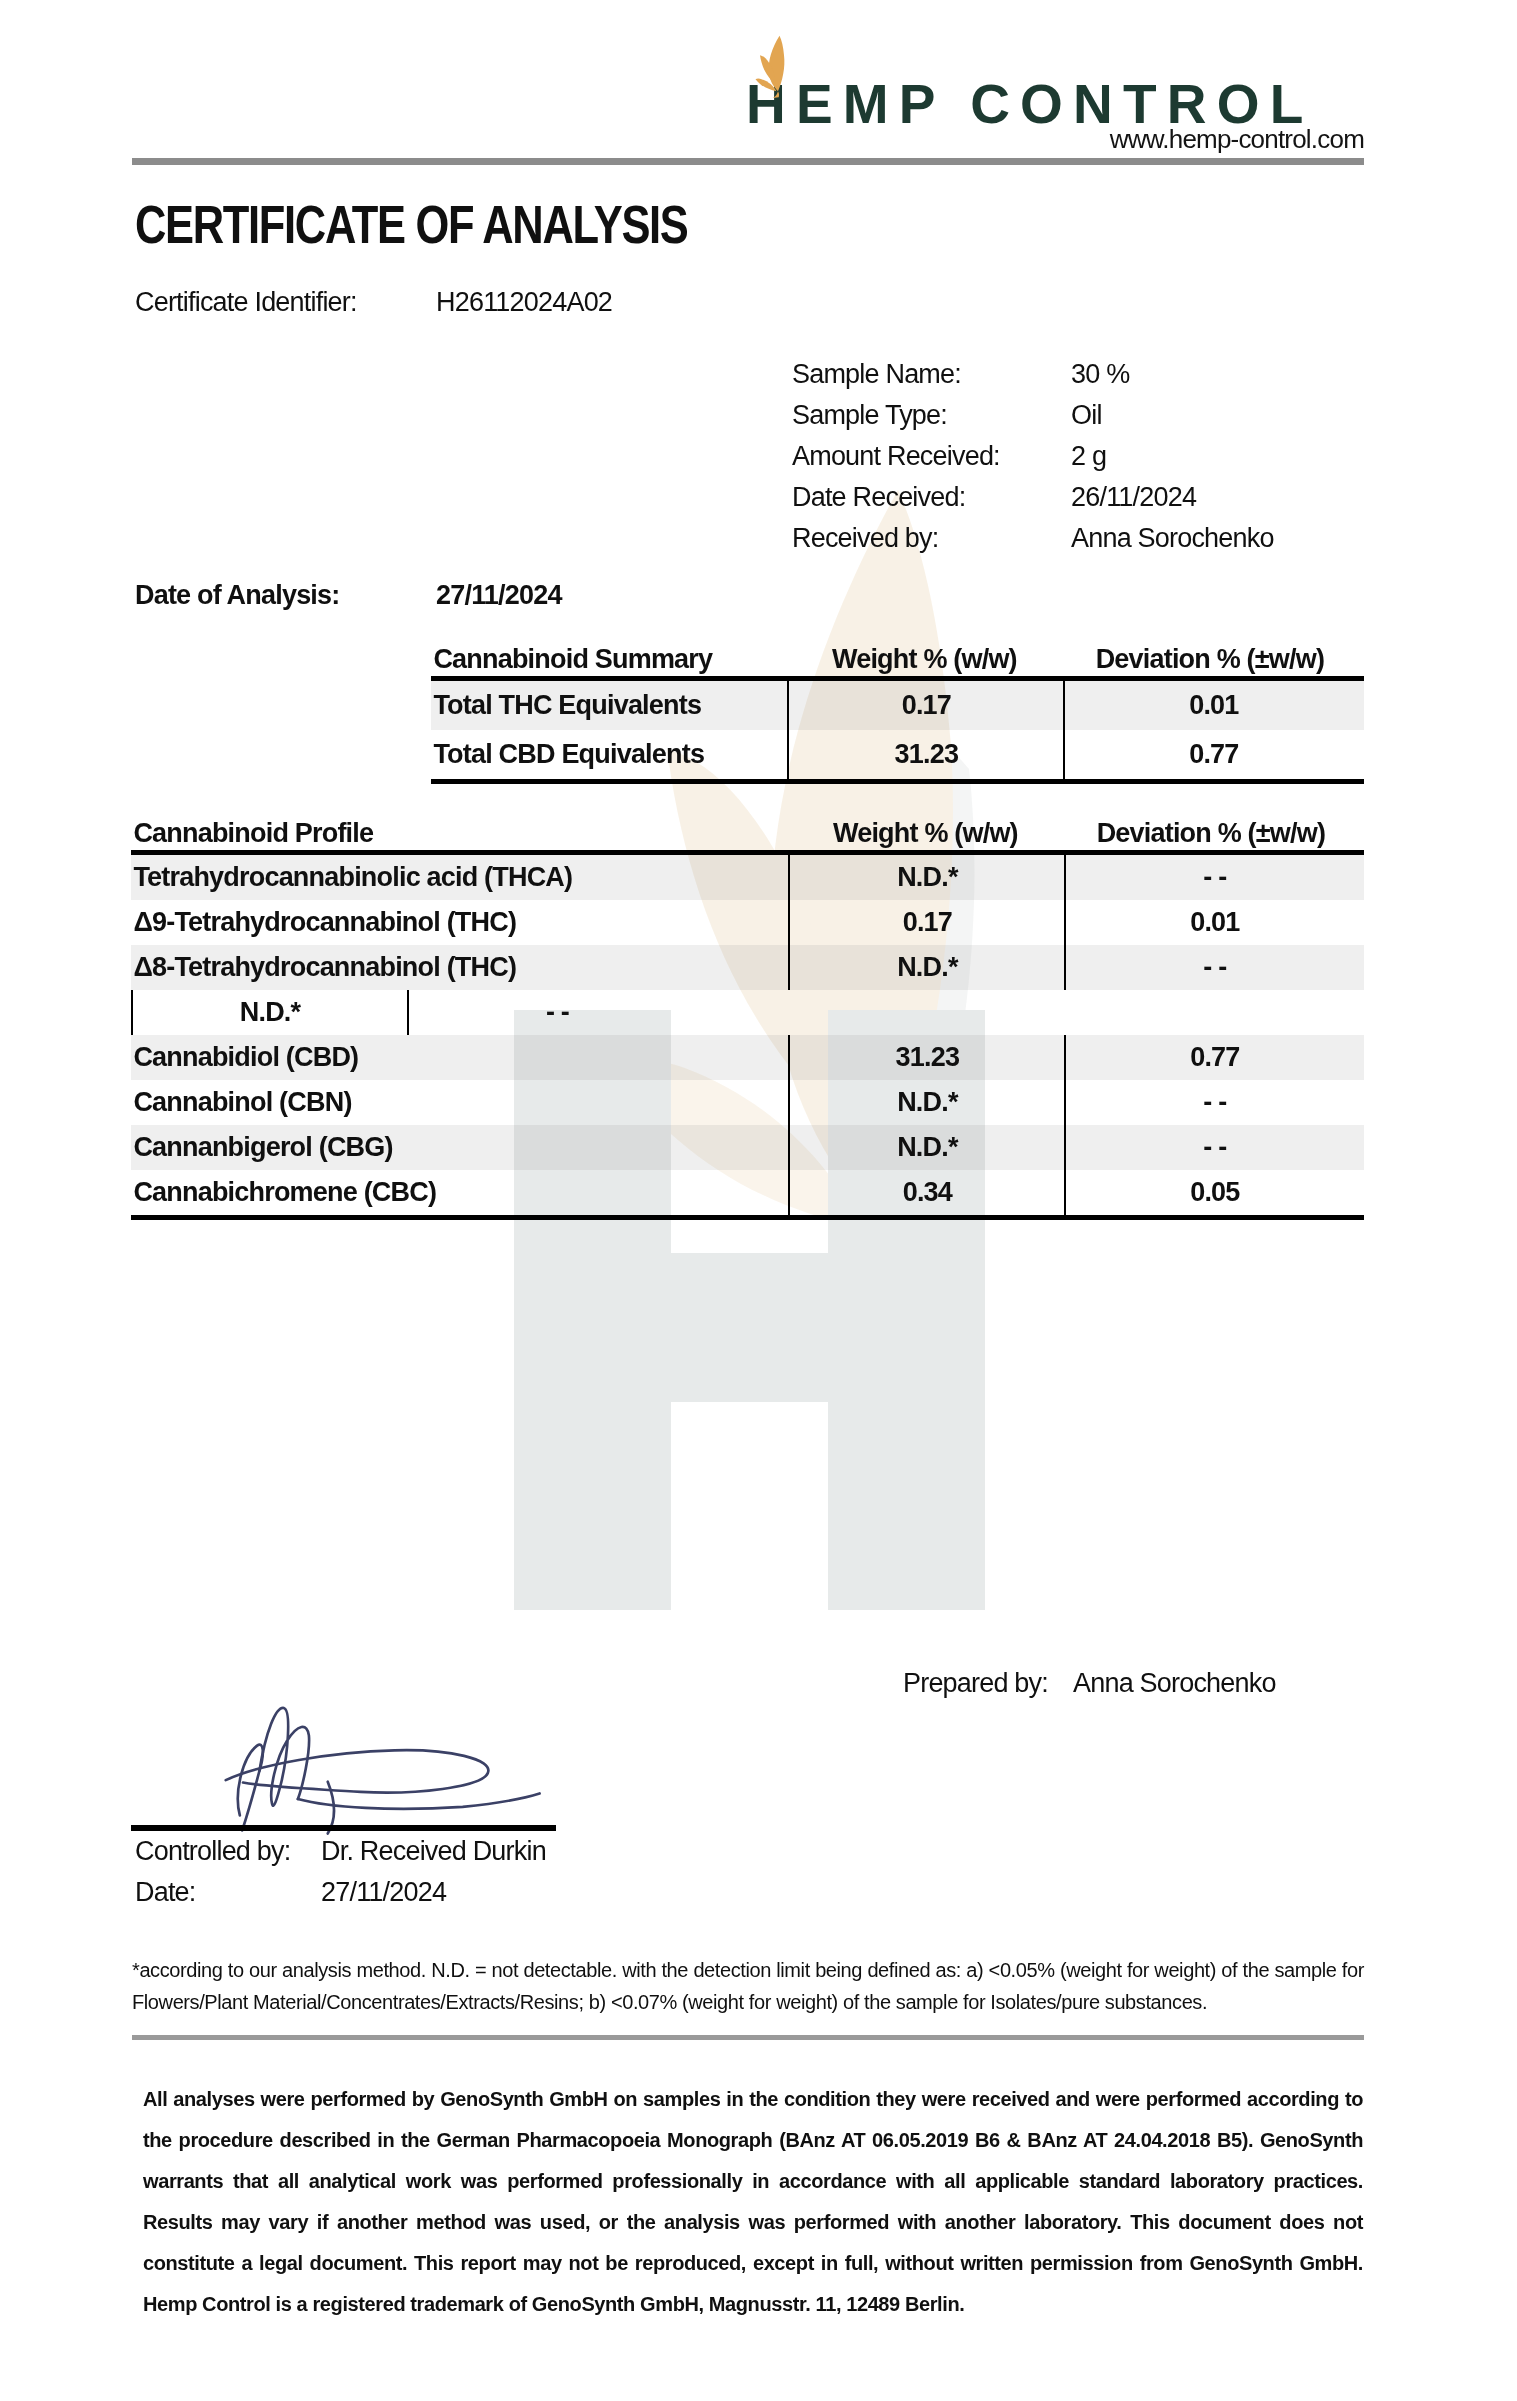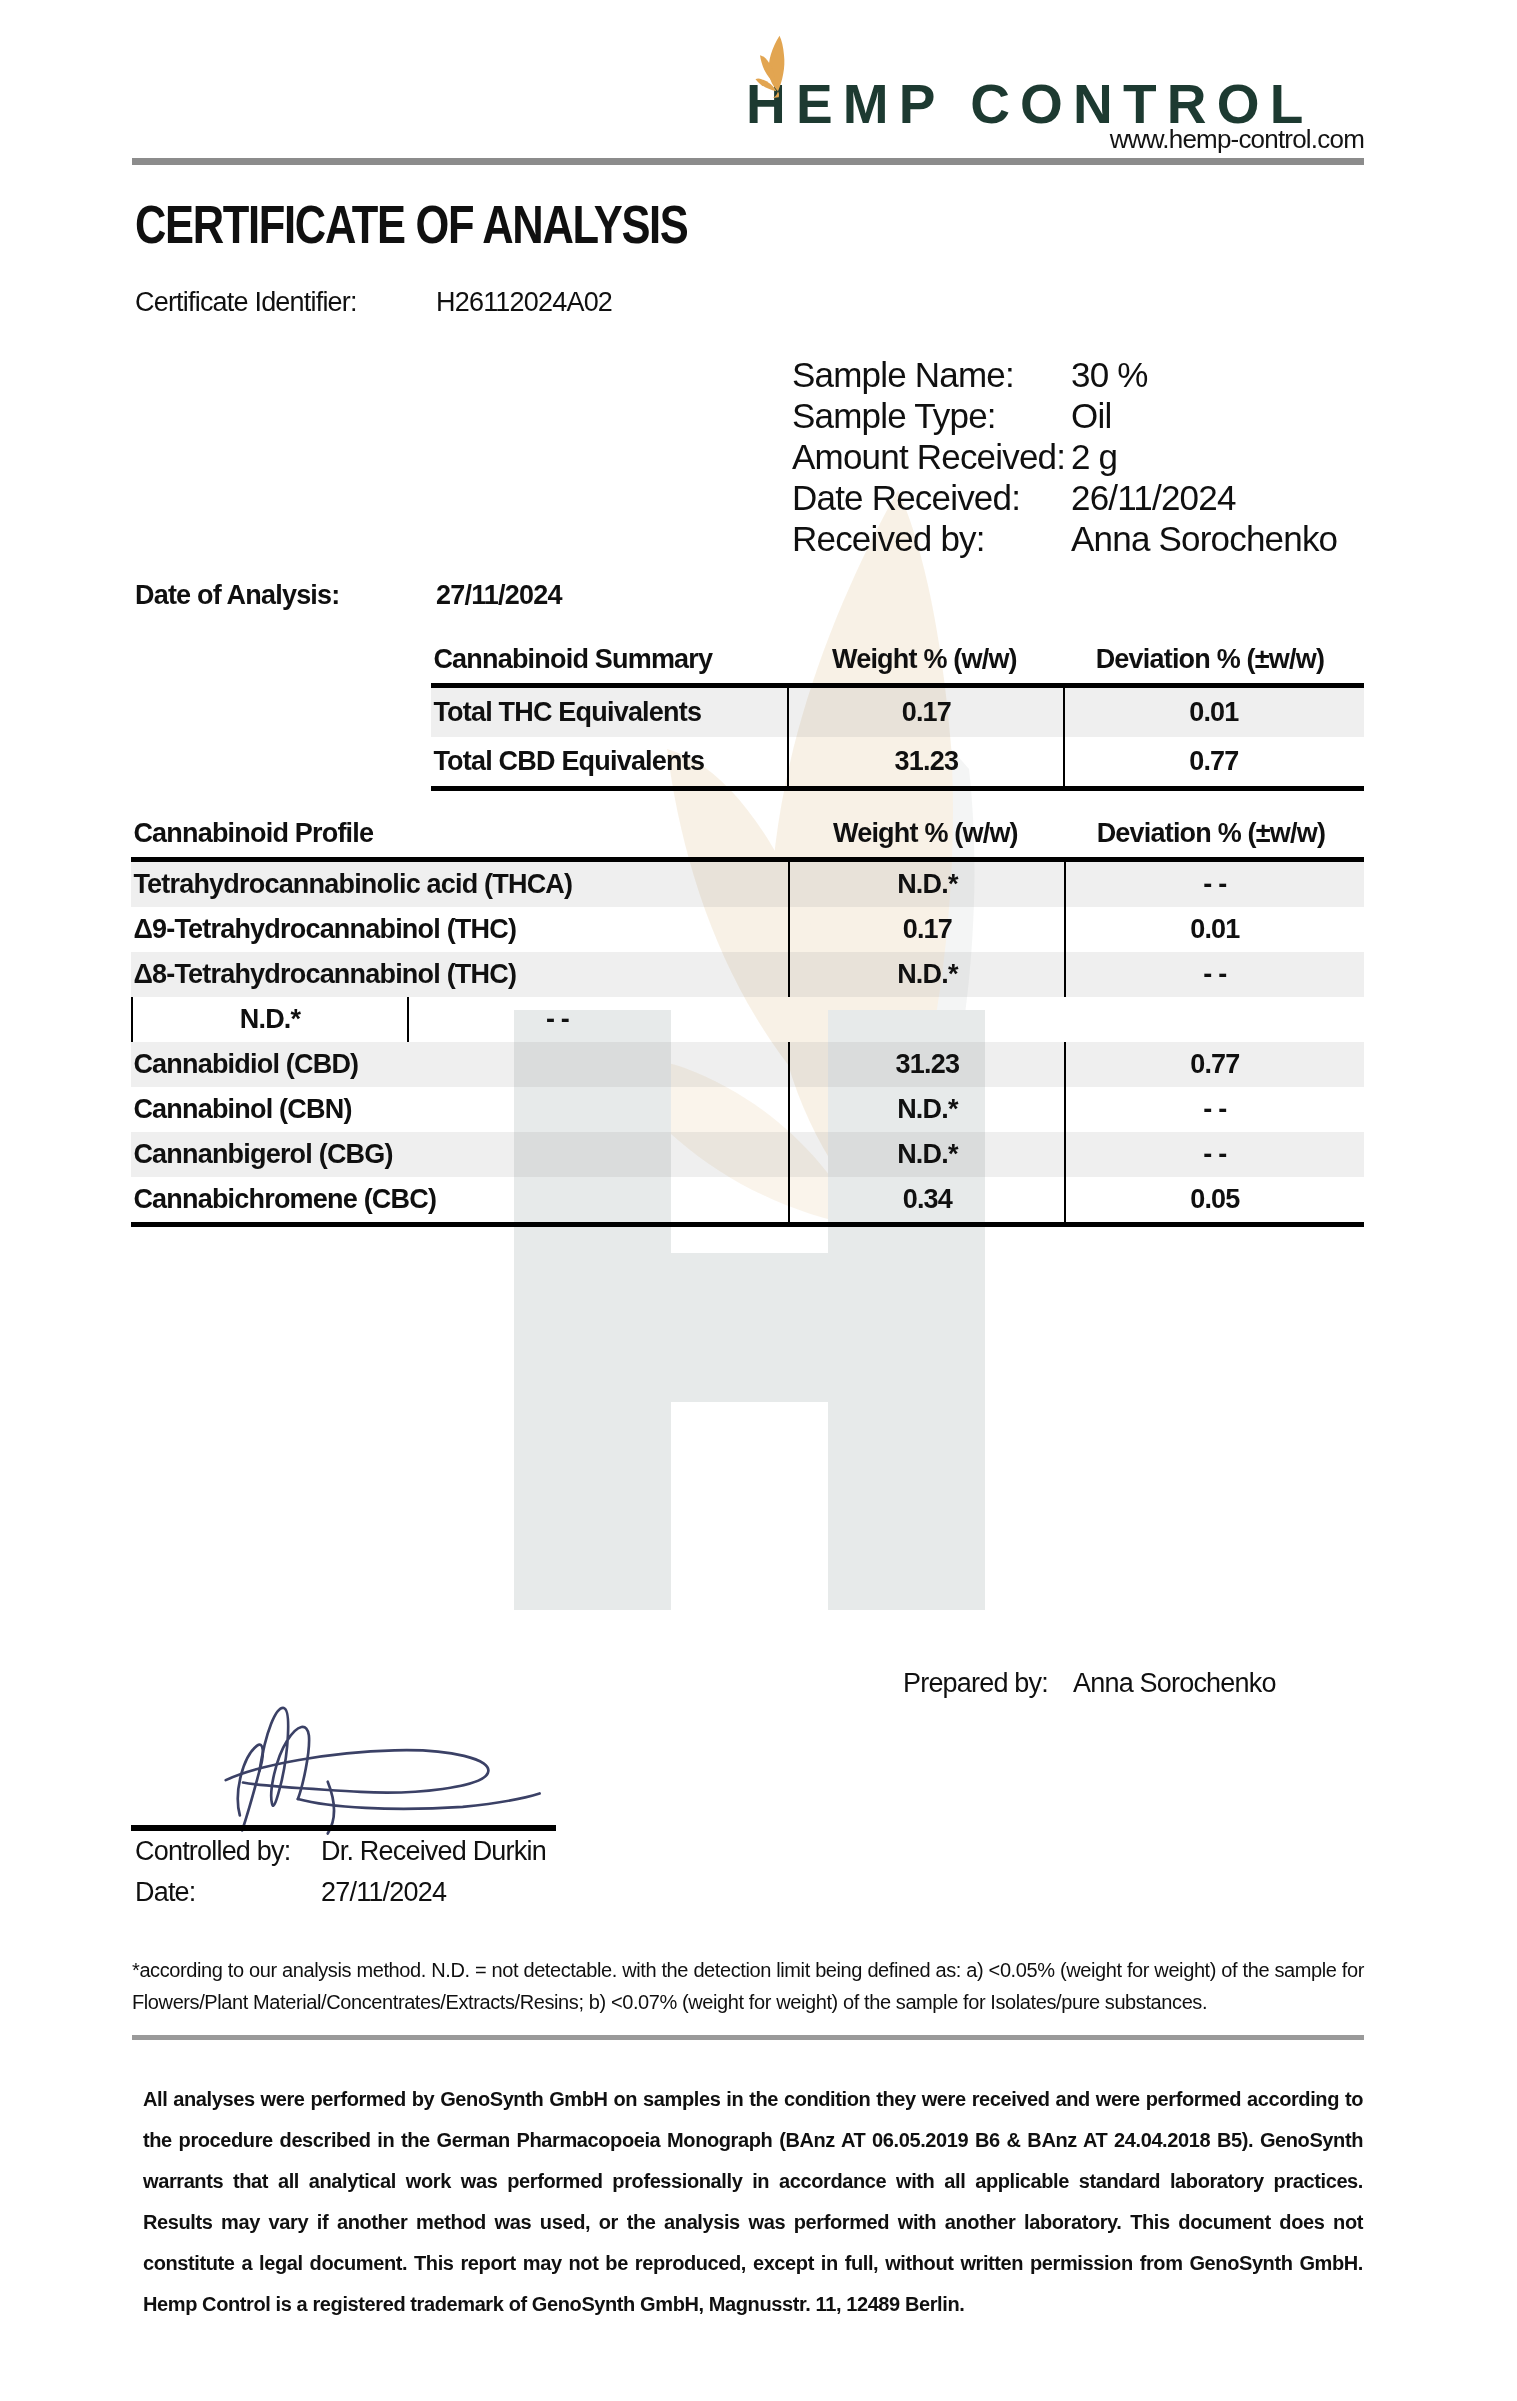--- a/index.html
+++ b/index.html
@@ -32,25 +32,25 @@
   
   .doc-title{
     position:absolute;left:135px;top:194px;
     font-size:53px;font-weight:bold;letter-spacing:-1.6px;
     transform:scaleX(0.82);transform-origin:0 0;white-space:nowrap;z-index:2;
   }
   .lbl{position:absolute;font-size:27px;z-index:2;white-space:nowrap;}
   .bold{font-weight:bold;}
   
   .sample-block{position:absolute;left:792px;top:354px;z-index:2;}
-  .sample-row{display:flex;height:41px;align-items:center;font-size:35px;}
+  .sample-row{display:flex;height:41px;align-items:center;font-size:27px;}
   .sample-row .sl{width:279px;}
   
   .ctable{position:absolute;z-index:2;font-size:27px;}
-  .ctable .thead{display:flex;align-items:flex-end;height:34px;padding-bottom:8px;border-bottom:5.5px solid #000;font-weight:bold;}
+  .ctable .thead{display:flex;align-items:flex-end;height:34px;padding-bottom:1px;border-bottom:5.5px solid #000;font-weight:bold;}
   .ctable .trow{display:flex;align-items:center;}
   .ctable .c1{padding-left:2.4px;font-weight:bold;}
   .ctable .c2,.ctable .c3{text-align:center;font-weight:bold;align-self:stretch;display:flex;align-items:center;justify-content:center;}
   .ctable .thead .c2,.ctable .thead .c3{align-self:flex-end;display:block;}
   .ctable .tbody{border-bottom:5.5px solid #000;}
   .ctable .tbody .c2,.ctable .tbody .c3{border-left:2.4px solid #000;}
   .shade{background:rgba(120,120,120,0.12);}
   .sum-table{left:431px;top:641px;width:933px;}
   .sum-table .c1{width:354px;}
   .sum-table .c2{width:274px;}

